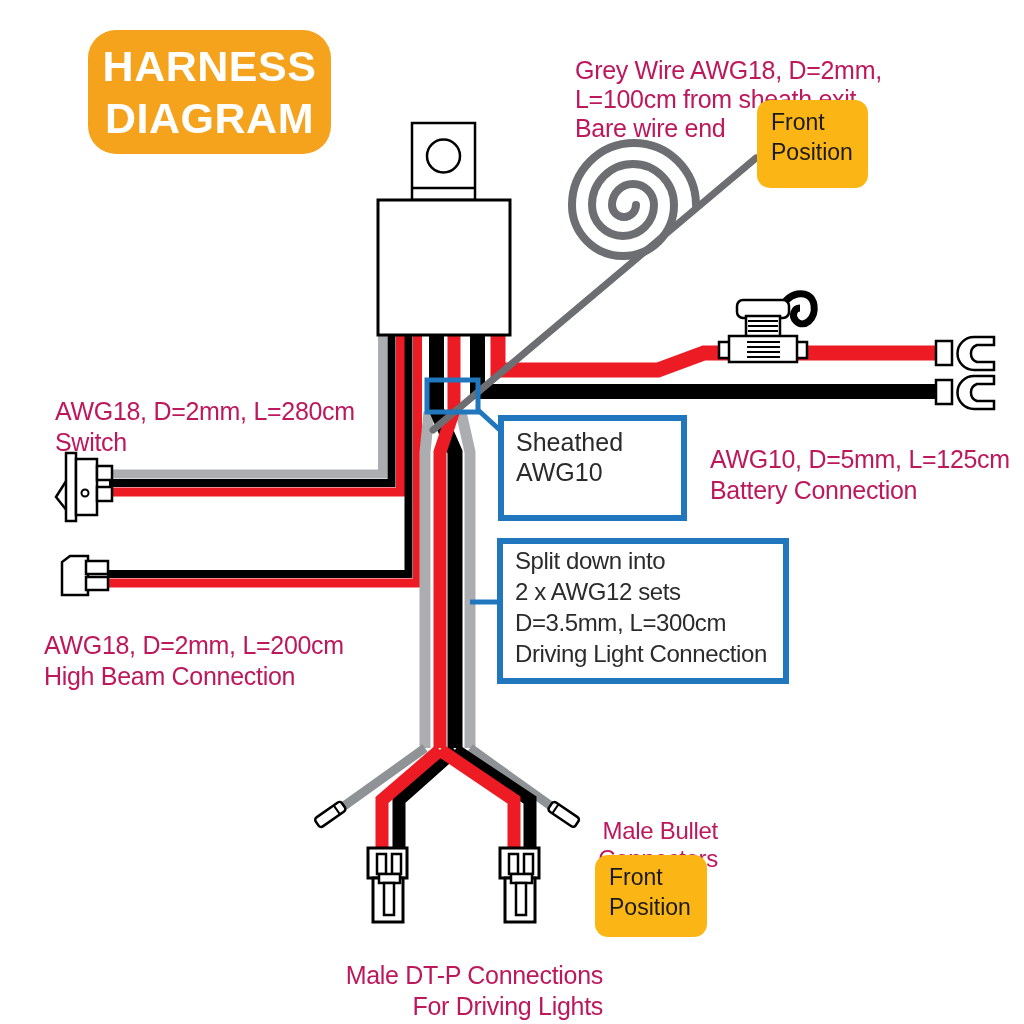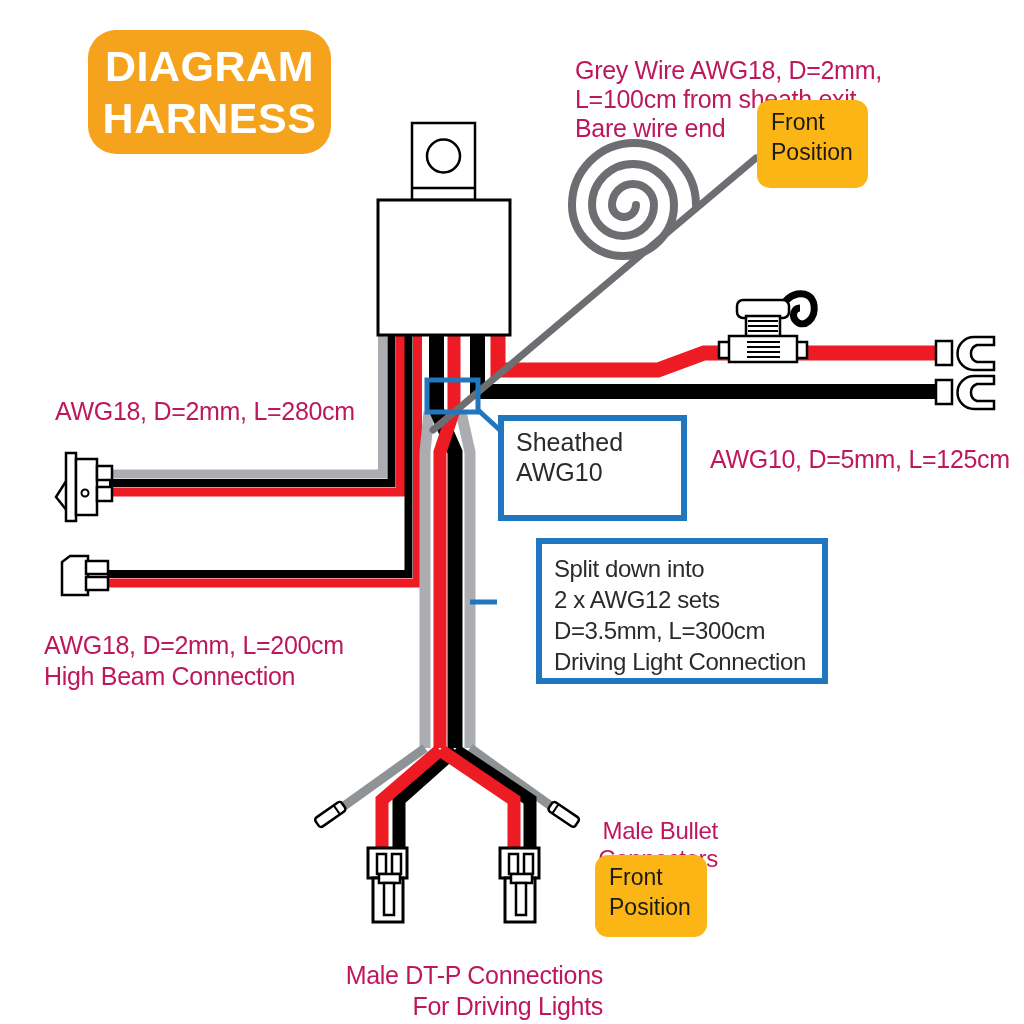--- a/index.html
+++ b/index.html
@@ -9,21 +9,21 @@
   .txt{position:absolute;font-size:25px;line-height:31px;letter-spacing:-0.3px;color:#be185d;white-space:nowrap;margin-top:20px;}
   .title-badge{position:absolute;left:88px;top:30px;width:243px;height:124px;background:#F5A21D;
          border-radius:28px;display:flex;flex-direction:column;justify-content:center;align-items:center;}
   .title-badge div{color:#ffffff;font-weight:bold;font-size:43px;line-height:52px;letter-spacing:0.5px;}
   .front-badge{position:absolute;background:#FBB615;border-radius:13px;color:#1a1a1a;
          font-size:23px;line-height:30px;padding:7px 0 12px 14px;letter-spacing:0;}
   .front-badge.top{left:757px;top:100px;width:97px;height:69px;}
   .front-badge.bottom{left:595px;top:855px;width:98px;height:63px;}
   .callout{position:absolute;background:#ffffff;border:6px solid #2077BE;box-sizing:border-box;}
   .callout.sheathed{left:498px;top:415px;width:189px;height:106px;padding:6px 0 0 12px;font-size:25px;line-height:30px;}
-  .callout.split{left:497px;top:538px;width:292px;height:146px;padding:9px 0 0 12px;font-size:24px;line-height:31px;letter-spacing:-0.4px;margin-left:39px;}
+  .callout.split{left:497px;top:538px;width:292px;height:146px;padding:1px 0 0 12px;font-size:24px;line-height:31px;letter-spacing:-0.4px;}
   .center{text-align:right;}
   
   .s-red{stroke:#EC1B24;fill:none;}
   .s-black{stroke:#000000;fill:none;}
   .s-greyL{stroke:#ABADB0;fill:none;}
   .s-greyM{stroke:#909396;fill:none;}
   .s-greyD{stroke:#6D6E71;fill:none;}
   .s-blue{stroke:#2077BE;fill:none;}
   .outline{stroke:#000000;fill:#ffffff;}
   .thin{stroke-width:2;}
@@ -147,41 +147,43 @@
       <rect class="outline" stroke-width="3" x="368" y="848" width="39" height="30"></rect>
       <rect class="outline" stroke-width="3" x="373" y="878" width="30" height="44"></rect>
       <rect class="outline" stroke-width="2.5" x="377" y="854" width="9" height="20"></rect>
       <rect class="outline" stroke-width="2.5" x="392" y="854" width="9" height="20"></rect>
       <rect class="outline" stroke-width="2.5" x="379" y="874" width="21" height="9"></rect>
       <rect class="outline" stroke-width="2.5" x="384" y="883" width="10" height="32"></rect>
     </g>
   </svg>
 
   <div class="title-badge">
+    <div>HARNESS</div>
     <div>DIAGRAM</div>
-    <div>HARNESS</div>
   </div>
 
   <div class="txt" style="left:575px;top:36px;line-height:29px;">
     <div>Grey Wire AWG18, D=2mm,</div>
     <div>L=100cm from sheath exit</div>
     <div>Bare wire end</div>
   </div>
 
   <div class="front-badge top">
     <div>Front</div>
     <div>Position</div>
   </div>
 
   <div class="txt" style="left:55px;top:376px;">
     <div>AWG18, D=2mm, L=280cm</div>
+    <div>Switch</div>
   </div>
 
   <div class="txt" style="left:710px;top:424px;">
     <div>AWG10, D=5mm, L=125cm</div>
+    <div>Battery Connection</div>
   </div>
 
   <div class="txt" style="left:44px;top:610px;">
     <div>AWG18, D=2mm, L=200cm</div>
     <div>High Beam Connection</div>
   </div>
 
   <div class="callout sheathed">
     <div>Sheathed</div>
     <div>AWG10</div>

